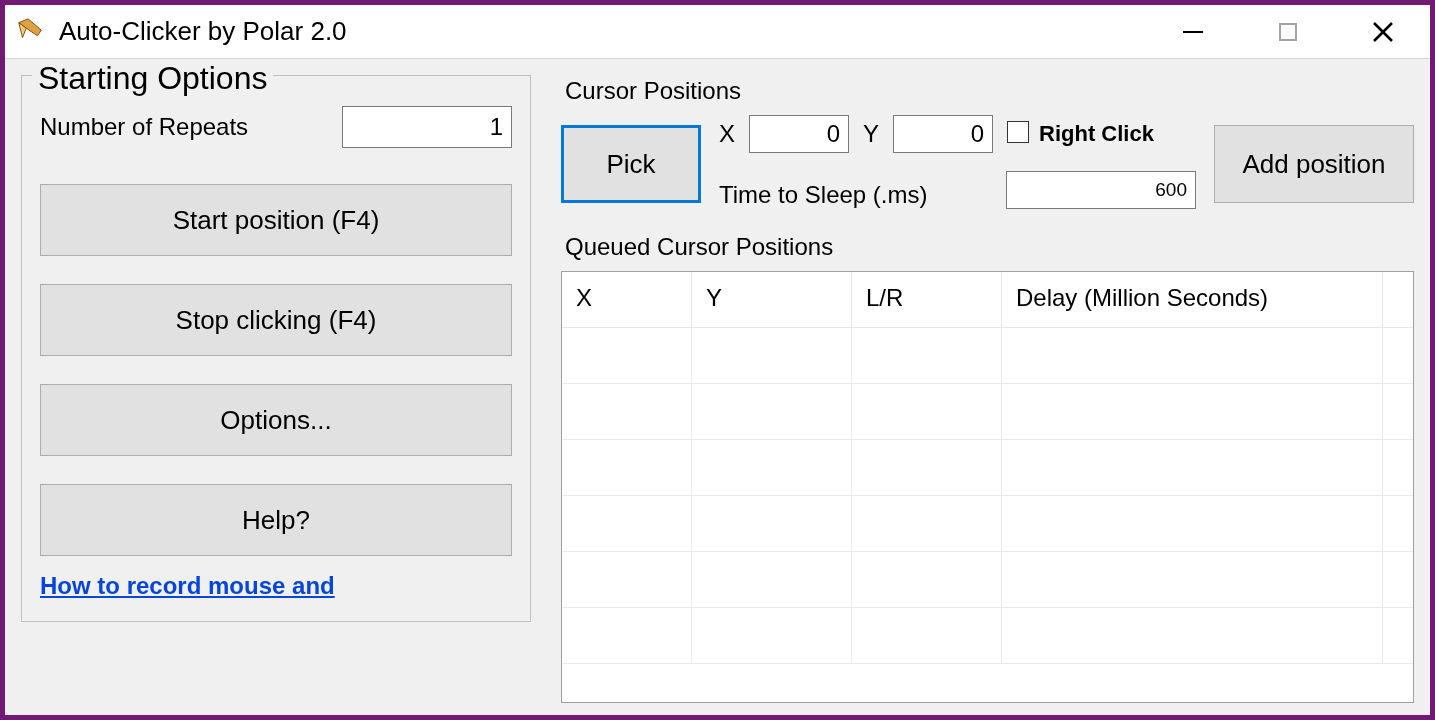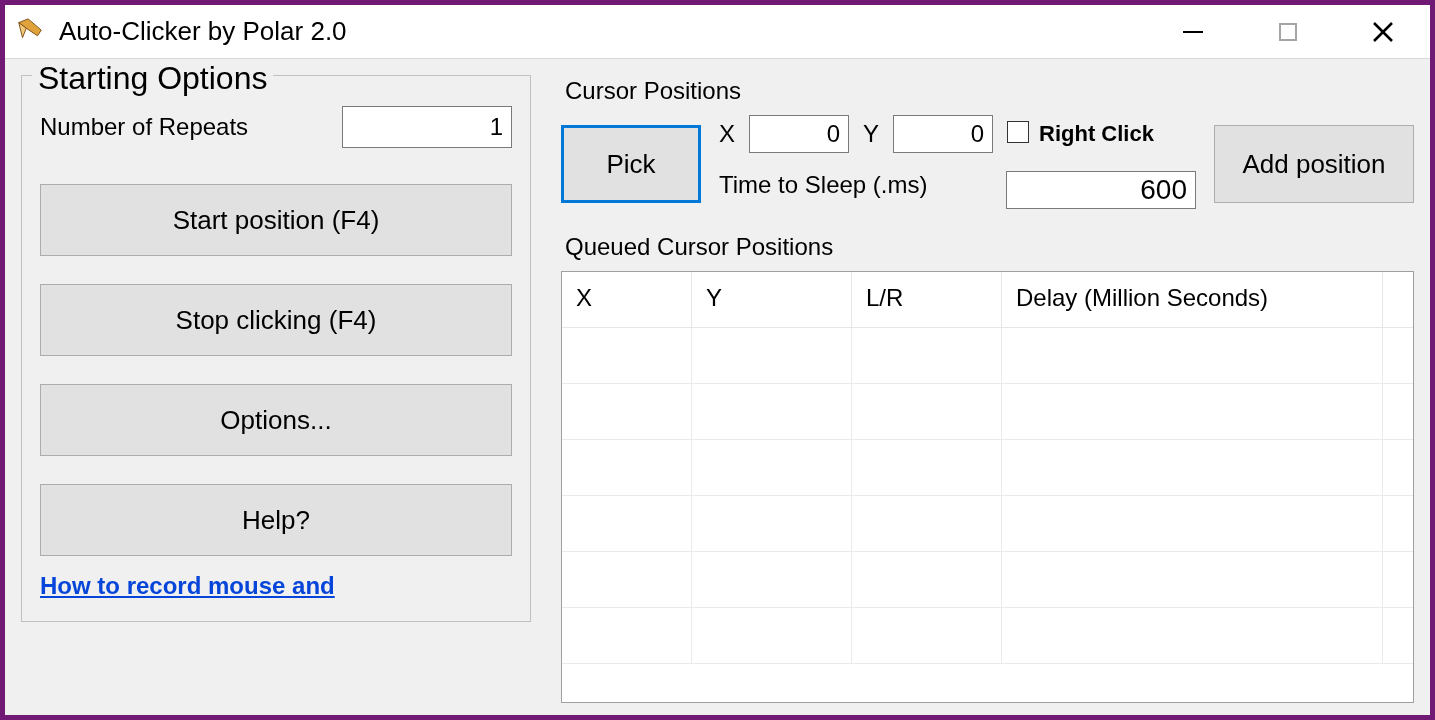--- a/index.html
+++ b/index.html
@@ -104,26 +104,26 @@
     margin-top: 10px;
   }
   .cursor-fields { display:flex; flex-direction:column; gap: 18px; flex:1; }
   .cursor-line1 { display:flex; align-items:center; gap: 14px; }
   .small-input {
     width:100px; height:38px;
     background:#fff; border:1px solid #7a7a7a;
     text-align:right; padding:2px 8px;
     font-size:24px; font-family:inherit;
   }
-  .sleep-line { display:flex; align-items:flex-start; gap: 18px; justify-content:space-between; }
+  .sleep-line { display:flex; align-items:flex-end; gap: 18px; justify-content:space-between; }
   .sleep-input {
     width:190px; height:38px;
     background:#fff; border:1px solid #7a7a7a;
     text-align:right; padding:2px 8px;
-    font-size:28px; font-family:inherit;
+    font-size:19px; font-family:inherit;
   }
   .chk { display:flex; gap:10px;font-weight:bold; }
   .chk-box { width:22px; height:22px; border:1px solid #333; background:#fff; }
   .add-btn {
     width: 200px; height: 78px;
     background:#e1e1e1; border:1px solid #adadad;
     font-size:26px;
     display:flex;align-items:center;justify-content:center;
     margin-top: 10px;
   }

